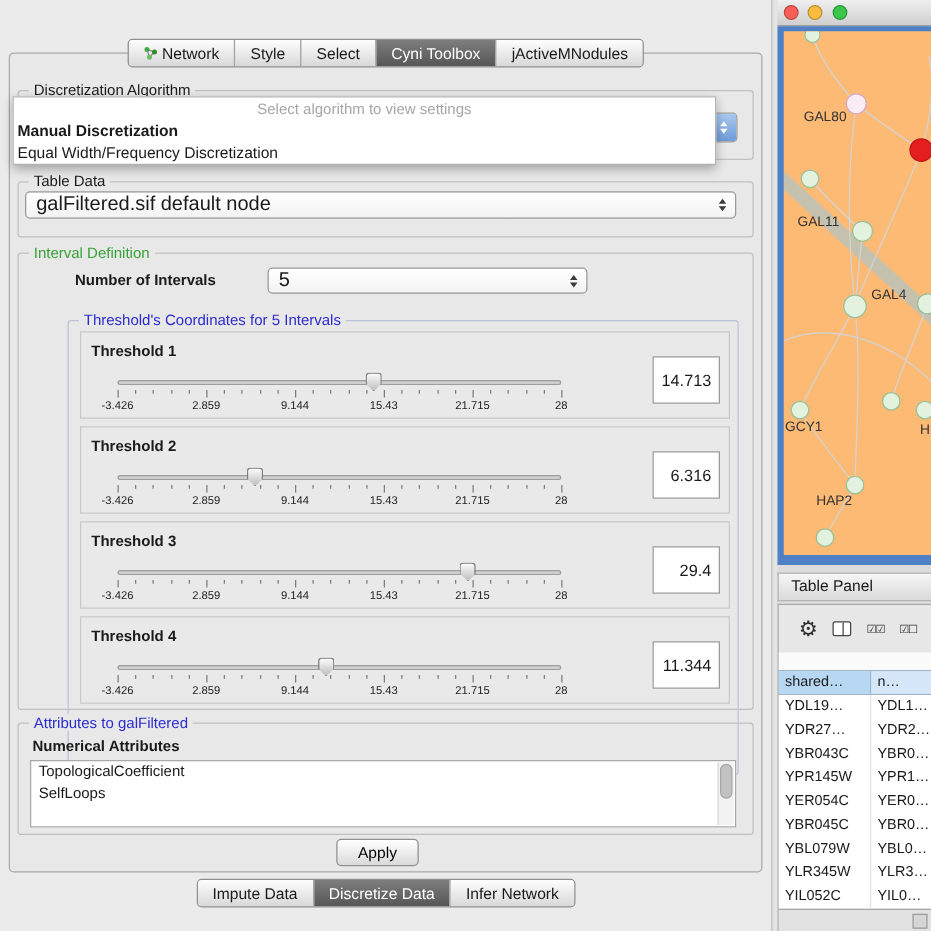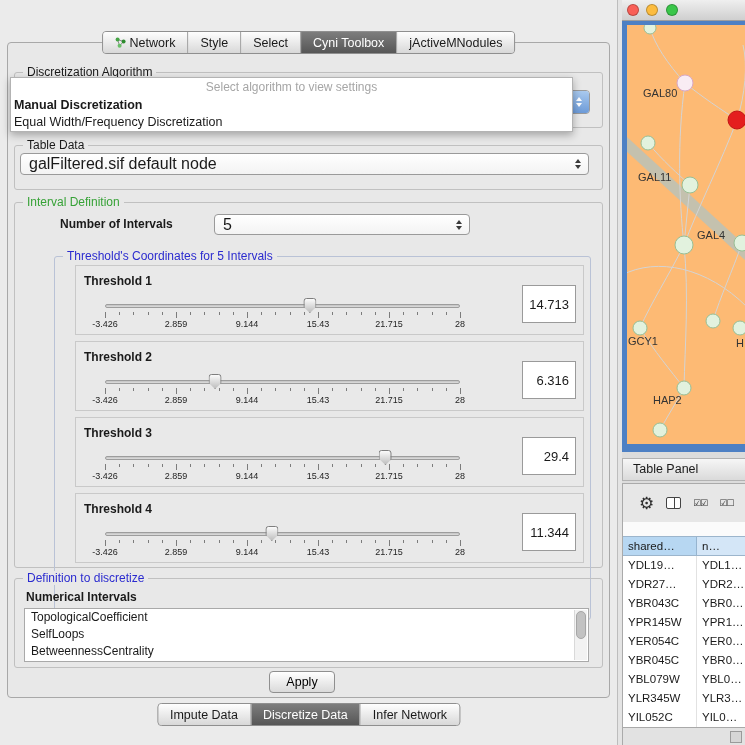--- a/index.html
+++ b/index.html
@@ -47,21 +47,21 @@
   .popup-opt.bold{font-weight:bold;}
 
   .td-group{left:14px;top:145px;width:589px;height:45px;}
   .td-combo{left:20px;top:153px;width:569px;height:22px;}
 
   .int-group{left:14px;top:202px;width:589px;height:366px;}
   .noi-label{position:absolute;left:60px;top:217px;font-weight:bold;font-size:12px;}
   .noi-combo{left:214px;top:214px;width:256px;height:21px;}
 
   .thr-group{left:54px;top:256px;width:537px;height:364px;border-color:#b9c2d6;}
-  .thr-container{position:absolute;left:20px;top:8px;right:6px;}
+  .thr-container{position:absolute;left:9px;top:8px;right:6px;}
   .threshold-block{position:relative;height:70px;margin-bottom:6px;border:1px solid #c9c9c9;background:#e9e9e9;}
   .th-label{position:absolute;left:8px;top:8px;font-weight:bold;font-size:12px;}
   .th-slider{position:absolute;left:29px;top:32px;width:355px;height:32px;}
   .track{position:absolute;left:0;right:0;top:6px;height:4px;background:linear-gradient(#c2c2c2,#dedede);border:1px solid #9d9d9d;border-radius:3px;}
   .thumb{position:absolute;top:0;width:13px;height:15px;transform:translateX(-50%);background:linear-gradient(#fbfbfb,#bfbfbf);border:1px solid #7e7e7e;border-radius:3px 3px 0 0;clip-path:polygon(0 0,100% 0,100% 58%,50% 100%,0 58%);}
   .ticks{position:absolute;left:0;right:0;top:14px;height:7px;}
   .tick{position:absolute;top:0;width:1px;height:3px;background:#7c7c7c;}
   .tick.major{height:6px;}
   .tick-labels{position:absolute;left:0;right:0;top:21px;height:11px;}
   .tick-labels span{position:absolute;transform:translateX(-50%);font-size:9px;color:#1e1e1e;white-space:nowrap;}
@@ -361,28 +361,27 @@
               <span style="left: 80%;">21.715</span>
               <span style="left: 100%;">28</span>
             </div>
     </div>
     <div class="th-value">11.344</div>
   </div>
       </div>
   </div>
 
   <div class="tgroup attr-group">
-    <span class="legend blue">Definition to discretize</span>
-  </div>
-  <div class="attr-subtitle">Numerical Intervals</div>
+    <span class="legend blue">Attributes to galFiltered</span>
+  </div>
+  <div class="attr-subtitle">Numerical Attributes</div>
   <div class="attr-list">
     <div>
         <div class="attr-item">TopologicalCoefficient</div>
         <div class="attr-item">SelfLoops</div>
-        <div class="attr-item">BetweennessCentrality</div>
       </div>
     <div class="vscroll">
         <div class="vthumb"></div>
       </div>
   </div>
 
   <button class="apply-btn">Apply</button>
   <div class="seg bottom-tabs">
       <div class="seg-item">
         <span>Impute Data</span>

